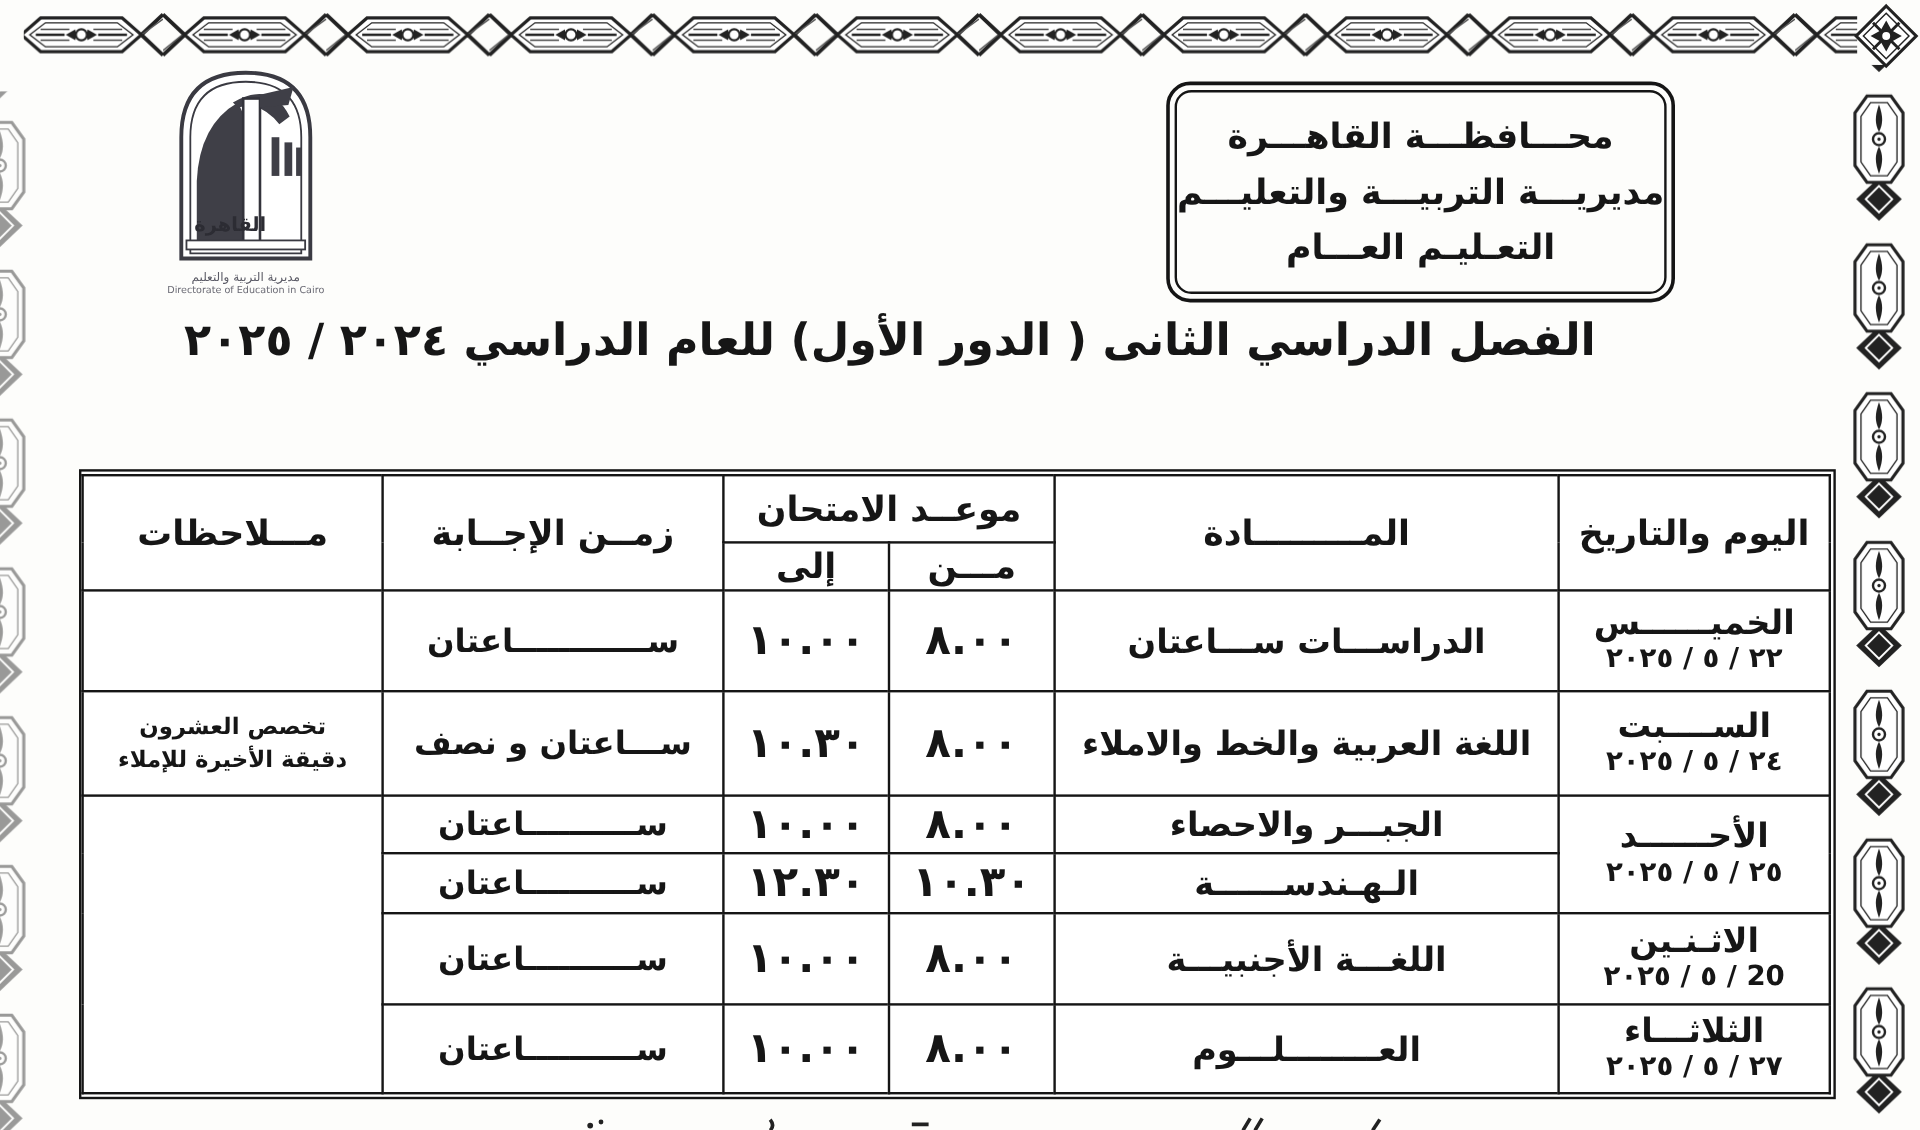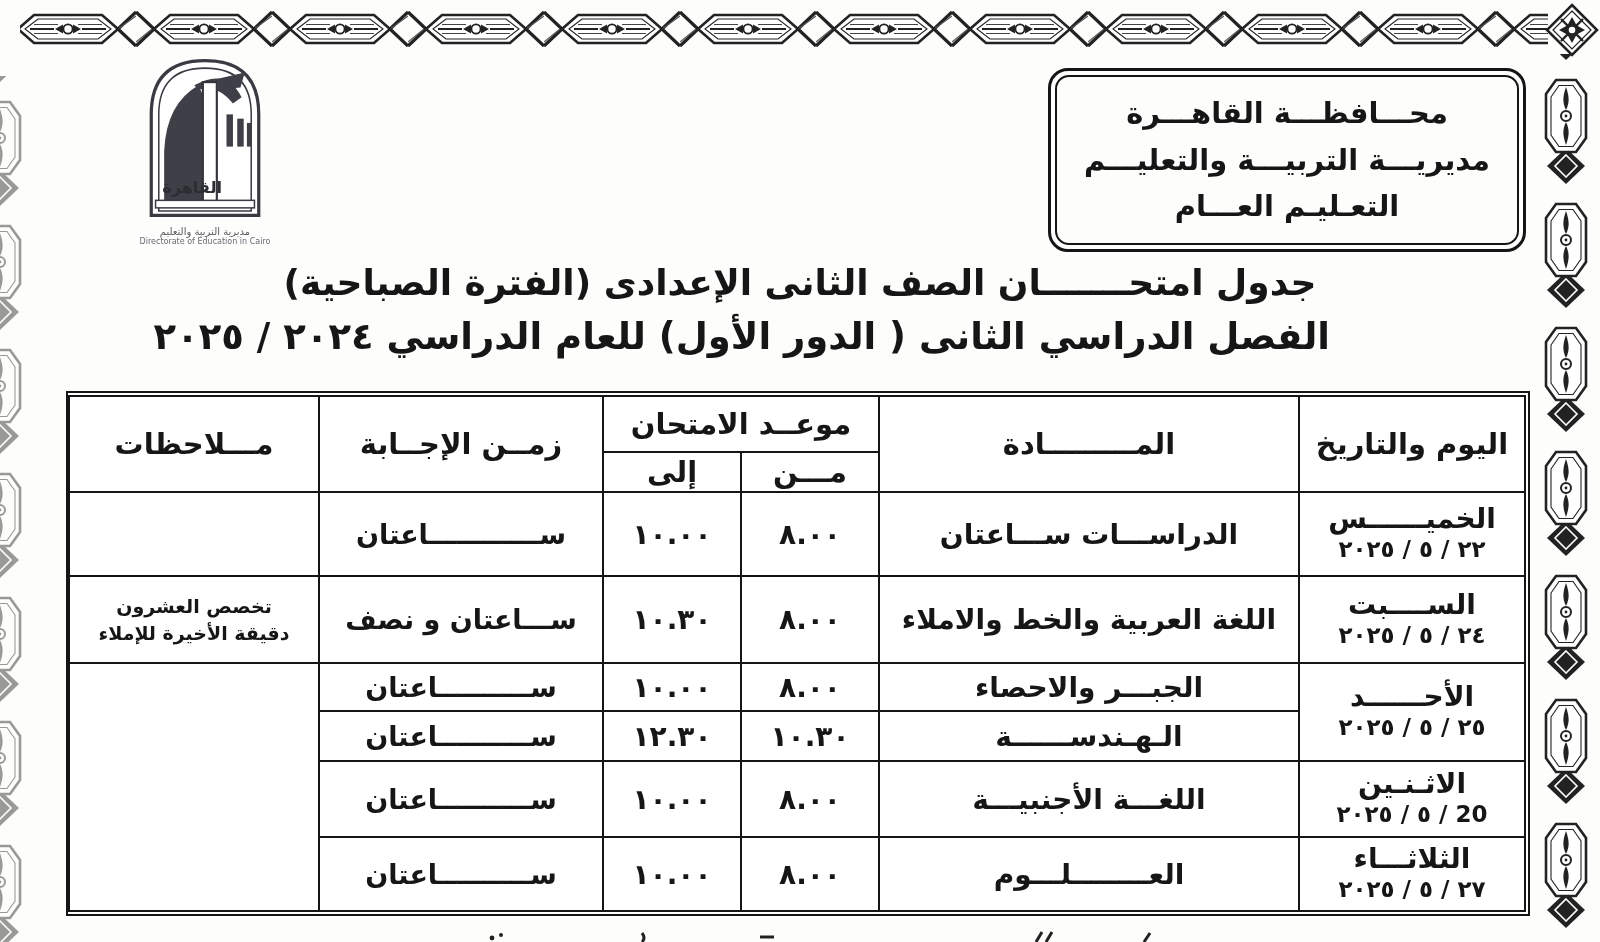--- a/index.html
+++ b/index.html
@@ -6,21 +6,21 @@
   body{
     width:1600px;height:942px;overflow:hidden;position:relative;
     background:#fdfdfb;color:#161616;
     font-family:"DejaVu Sans", sans-serif;
     direction:rtl;
   }
   .abs{position:absolute;}
 
   
   .lh-outer{
-    left:1048px;top:68px;width:478px;height:184px;
+    left:972px;top:68px;width:424px;height:184px;
     border:3px solid #151515;border-radius:20px;padding:4px;box-sizing:border-box;
   }
   .lh-inner{
     width:100%;height:100%;border:2px solid #151515;border-radius:14px;box-sizing:border-box;
     display:flex;flex-direction:column;justify-content:center;align-items:center;gap:2px;
   }
   .lh-line{font-size:29px;font-weight:bold;line-height:1.55;white-space:nowrap;}
 
   
   .logo-wrap{left:95px;top:52px;width:220px;text-align:center;}
@@ -40,21 +40,21 @@
   table.sched{border-collapse:collapse;table-layout:fixed;width:1456px;background:#fff;}
   .sched th,.sched td{
     border:2.4px solid #151515;padding:0 4px;text-align:center;vertical-align:middle;
     font-weight:bold;overflow:hidden;
   }
   .sched thead th{font-size:29px;}
   .sub-th{font-size:27px;}
   .day-name{font-size:28px;line-height:1.15;}
   .day-date{font-size:23px;letter-spacing:1px;line-height:1.3;}
   .subject{font-size:28px;}
-  .time{font-size:28px;letter-spacing:1px;}
+  .time{font-size:35px;letter-spacing:1px;}
   .duration{font-size:27px;white-space:nowrap;margin-left:36px;}
   .note{font-size:19px;line-height:1.4;width:200px;margin:16px auto;}
 
   
   svg{display:block;}
 </style>
 </head>
 <body>
 
 <svg class="abs" style="left:0;top:6px;" width="1548" height="46" viewBox="0 0 1548 46">
@@ -126,21 +126,20 @@
 
 <div class="abs lh-outer">
   <div class="lh-inner">
     <div class="lh-line">محـــافظـــة القاهـــرة</div>
     <div class="lh-line">مديريـــة التربيـــة والتعليـــم</div>
     <div class="lh-line">التعـليـم العـــام</div>
   </div>
 </div>
 
 <div class="abs title-wrap">
-  <p class="title-l1">جدول امتحـــــــان الصف الثانى الإعدادى (الفترة الصباحية)</p>
   <p class="title-l2">الفصل الدراسي الثانى ( الدور الأول) للعام الدراسي ٢٠٢٤ / ٢٠٢٥</p>
 </div>
 
 <div class="abs table-frame">
 <table class="sched">
   <colgroup>
     <col style="width:226px">
         <col style="width:420px">
         <col style="width:138px">
     <col style="width:138px">

